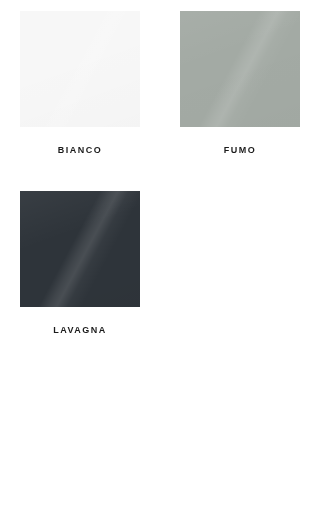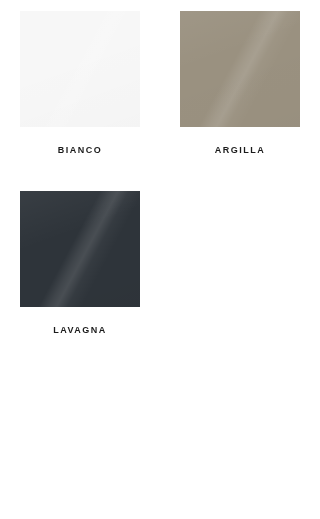--- a/index.html
+++ b/index.html
@@ -92,28 +92,28 @@
 
   <div class="swatch-card">
     <div class="swatch-chip" style="background-color: rgb(247, 247, 247);">
       <div class="gloss-soft"></div>
       <div class="gloss"></div>
     </div>
     <div class="swatch-label" style="color: rgb(27, 27, 27);">BIANCO</div>
   </div>
 
 
-
   <div class="swatch-card">
-    <div class="swatch-chip" style="background-color: rgb(154, 145, 128);">
+    <div class="swatch-chip" style="background-color: rgb(163, 170, 164);">
       <div class="gloss-soft"></div>
       <div class="gloss"></div>
     </div>
-    <div class="swatch-label" style="color: rgb(27, 27, 27);">ARGILLA</div>
+    <div class="swatch-label" style="color: rgb(27, 27, 27);">FUMO</div>
   </div>
+
 
   <div class="swatch-card">
     <div class="swatch-chip" style="background-color: rgb(46, 52, 58);">
       <div class="gloss-soft"></div>
       <div class="gloss"></div>
     </div>
     <div class="swatch-label" style="color: rgb(27, 27, 27);">LAVAGNA</div>
   </div>
 
 

